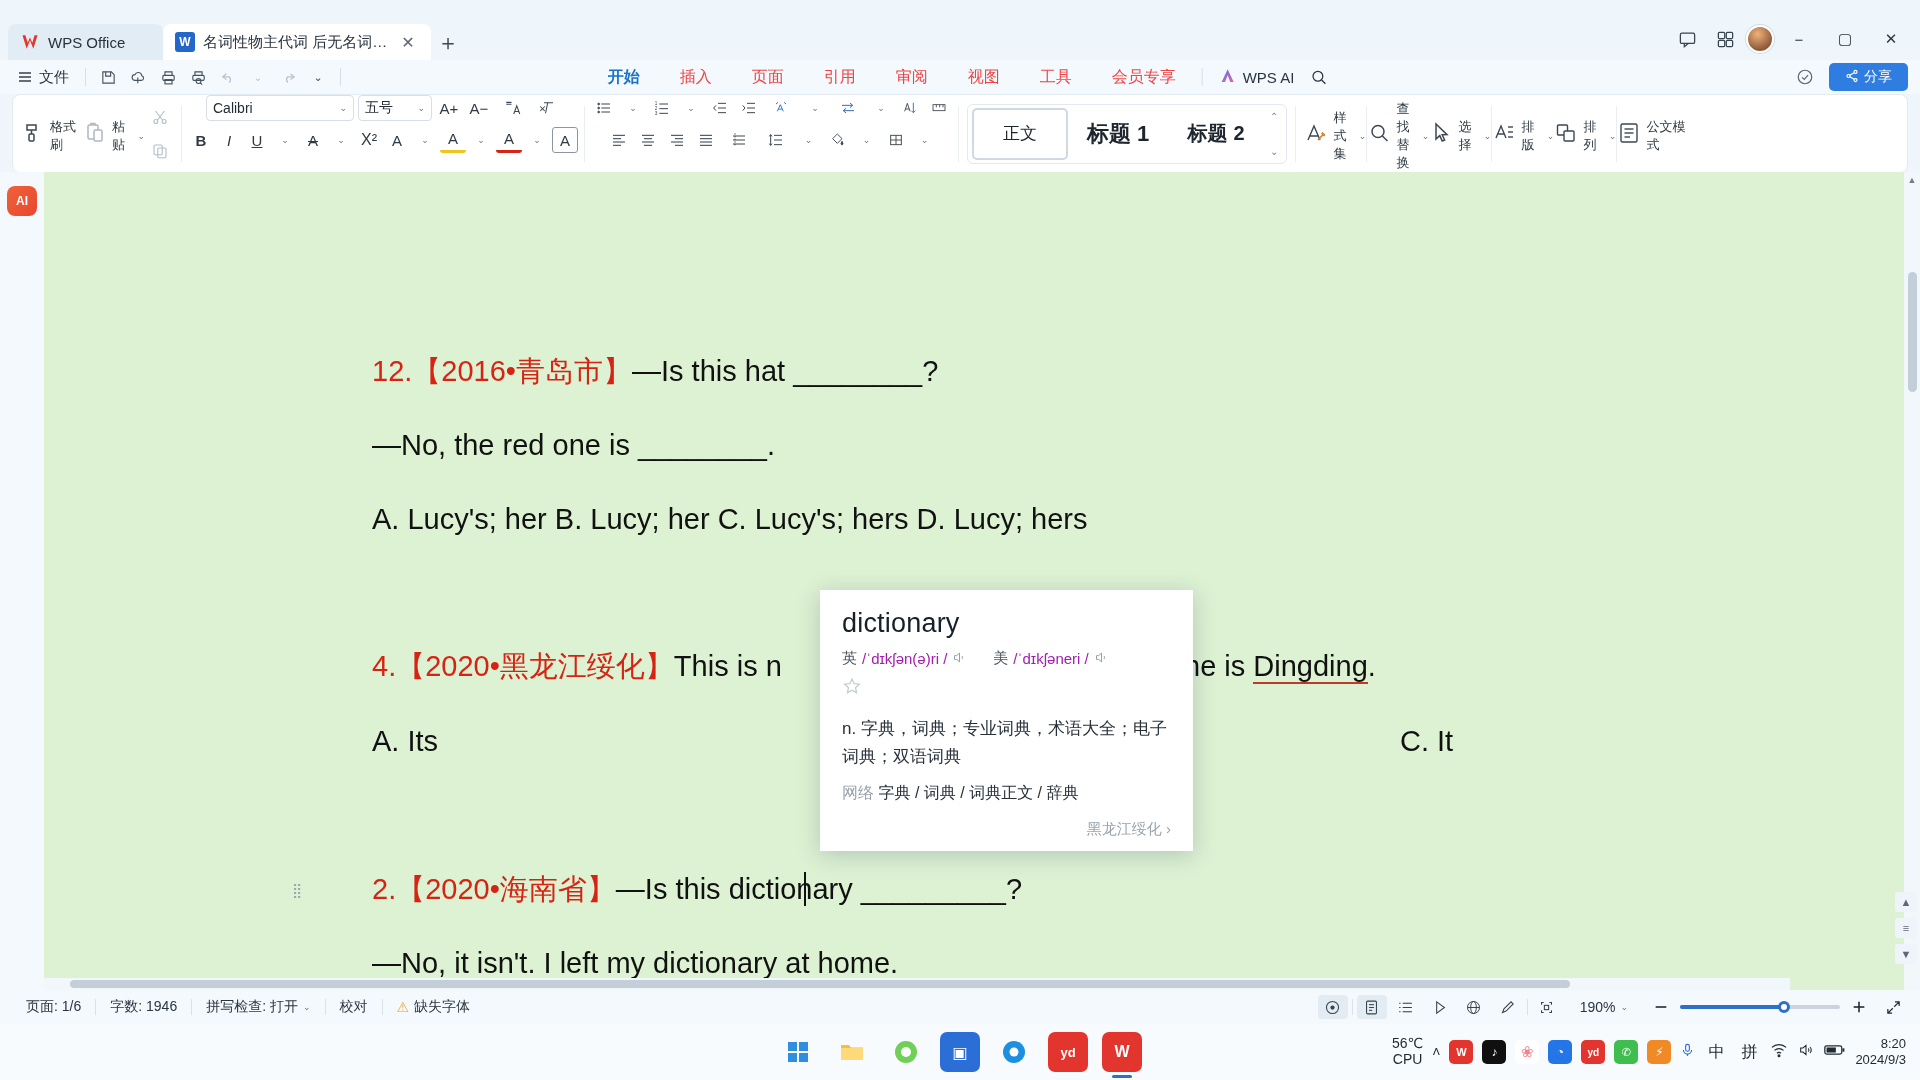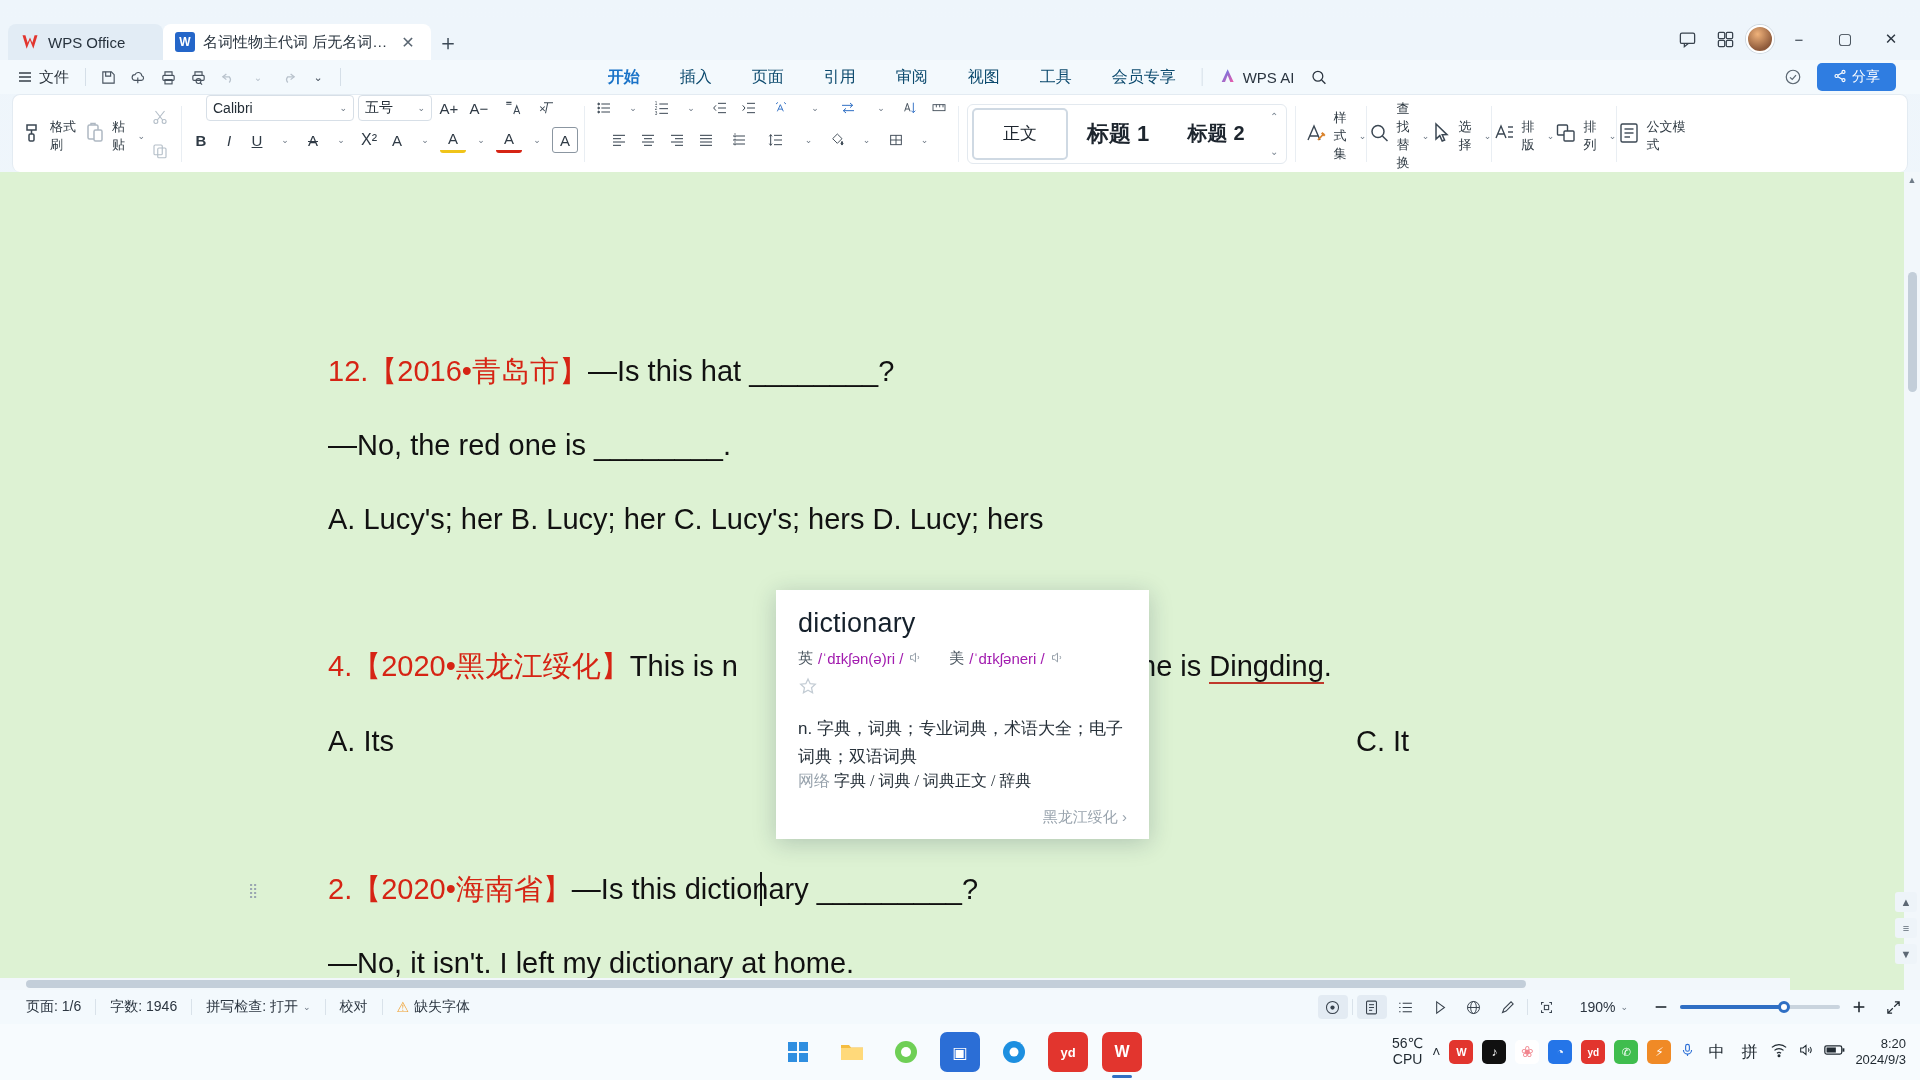--- a/index.html
+++ b/index.html
@@ -37,24 +37,24 @@
   
   .menurow { height: 34px; display: flex; align-items: center; background: #f3f9fd; position: relative; }
   .qa { display: flex; align-items: center; gap: 2px; padding-left: 10px; }
   .file-btn { display:flex; align-items:center; gap:7px; font-size: 15px; color:#2a3views; color:#28313a;
               padding: 3px 8px; border-radius: 4px; }
   .hamb { display:inline-block; width:14px; }
   .qbtn { width: 28px; height: 26px; display:flex; align-items:center; justify-content:center; color:#47525e; }
   .qsep { width:1px; height:18px; background:#d5dfe8; margin:0 6px; }
   .tabs-center { position:absolute; left: 50%; transform: translateX(-50%);
                  display: flex; align-items: center; gap: 0px; }
-  .mtab { font-size: 16px; color: #0c4a6e; padding: 4px 20px; border-radius: 4px; }
+  .mtab { font-size: 16px; color: #ef4444; padding: 4px 20px; border-radius: 4px; }
   .mtab.active { color: #1a73c8; font-weight: 700; }
   .wpsai { display:flex; align-items:center; gap:6px; font-size:15px; color:#2b3540; padding: 0 10px; }
-  .menu-right { margin-left:auto; display:flex; align-items:center; gap:10px; padding-right: 24px; }
+  .menu-right { margin-left:auto; display:flex; align-items:center; gap:10px; padding-right: 12px; }
   .share-btn { background:#2f7de1; color:#fff; font-size:14px; border-radius: 5px; padding: 5px 16px;
                display:flex; align-items:center; gap:5px; }
 
   
   .ribbon { height: 78px; background:#ffffff; border-radius: 8px; margin: 0 12px 0 12px;
             display:flex; align-items:center; position:relative; border:1px solid #e3ebf2; border-bottom:none;}
   .rgroup { display:flex; align-items:center; height:100%; padding: 0 8px; }
   .rsep { width:1px; height:56px; background:#e9eef3; }
   .bigbtn { width: 62px; display:flex; flex-direction:row; align-items:center; gap:5px;
             font-size: 13px; color: #2e3942; padding-top: 4px; }
@@ -116,21 +116,21 @@
   .dict { position:absolute; left: 776px; top: 418px; width: 373px; background:#fff;
           box-shadow: 0 4px 22px rgba(25,45,70,.22); padding: 18px 22px 12px 22px; }
   .dict-word { font-size: 27px; color:#15202b; font-weight: 400; letter-spacing: .2px; }
   .dict-phon { display:flex; align-items:center; gap: 26px; margin-top: 10px; font-size: 15px; color:#6d7882; }
   .ph { display:flex; align-items:center; gap:5px; }
   .ph .lang { color:#4d5862; }
   .ph .ipa { color:#a21caf; }
   .spk { font-size: 15px; color:#8e99a3; }
   .dict-star { margin-top: 8px; font-size: 20px; color:#b9c3cc; }
   .dict-def { margin-top: 14px; font-size: 17px; color:#27313a; line-height: 1.65; }
-  .dict-net { font-size: 16px; color:#27313a;font-family:Liberation Serif, serif; }
+  .dict-net { margin-top: 12px; font-size: 16px; color:#27313a; }
   .dict-net .tagn { color:#98a3ad; }
   .dict-more { margin-top: 16px; text-align:right; font-size: 15px; color:#98a3ad; }
 
   
   .statusbar { height: 34px; background:#f3f9fd; display:flex; align-items:center;
                font-size: 14px; color:#2b3540; padding: 0 12px; gap: 0; }
   .sb-item { padding: 0 14px; display:flex; align-items:center; gap:5px; }
   .sb-sep { width:1px; height:16px; background:#d9e2ea; }
   .sb-right { margin-left:auto; display:flex; align-items:center; gap: 4px; }
   .sb-ico { width: 30px; height: 24px; display:flex; align-items:center; justify-content:center;
@@ -664,20 +664,23 @@
               <line x1="7.5" y1="16" x2="13" y2="16"></line>
             </svg>
         </span>
         <span class="cap">公文模式</span>
       </div>
     </div>
   </div>
 
   <div class="workspace">
 
+    <div class="leftrail">
+      <div class="ai-orb">AI</div>
+    </div>
 
     <div class="docarea">
       <div class="page">
 
         <div class="dline" style="position:absolute; left:328px; top:180px;">
           <span class="red">12.【2016•青岛市】</span><span>—Is this hat ________?</span>
         </div>
 
         <div class="dline" style="position:absolute; left:328px; top:254px;">—No, the red one is ________.</div>
 

